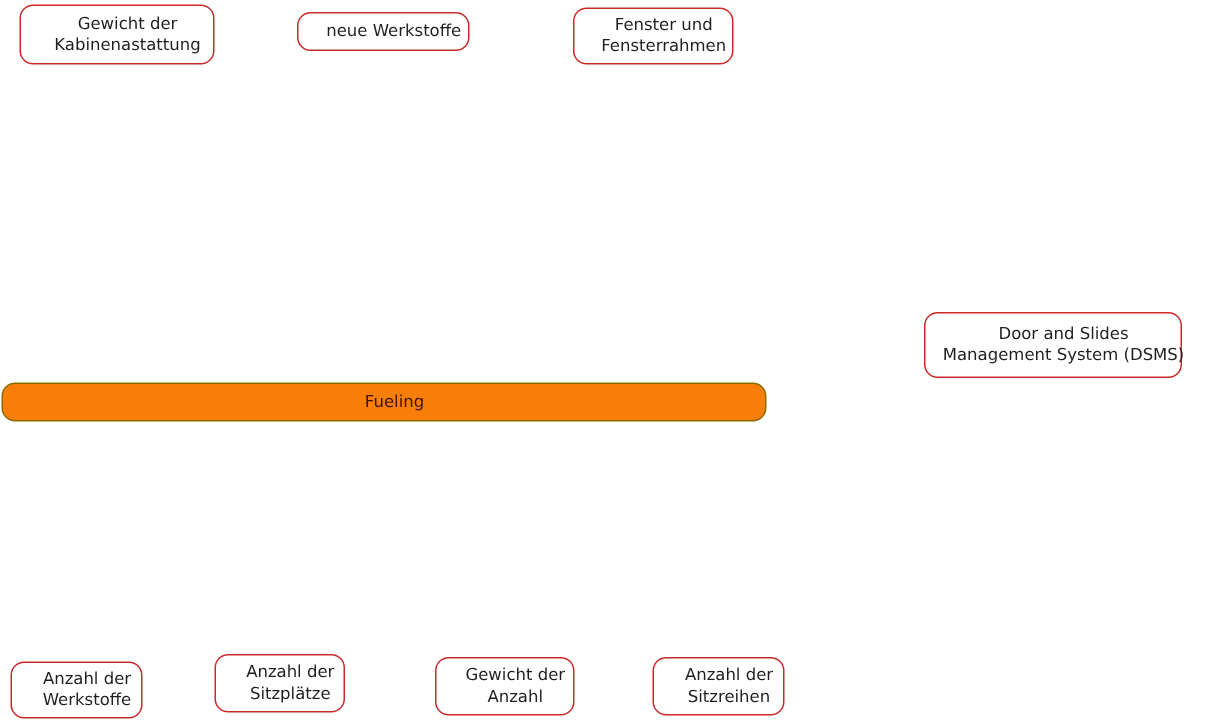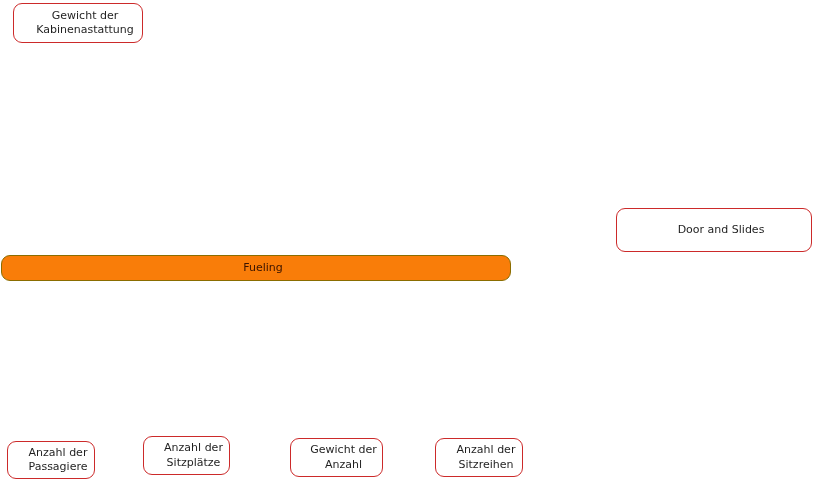--- a/index.html
+++ b/index.html
@@ -36,49 +36,57 @@
   .node.highlight {
     background: var(--highlight-fill, #f97d09);
     border: 1px solid var(--highlight-border, #8a6d00);
     color: var(--highlight-text, #3a1400);
   }
   
   .n-kabinenastattung { left: 13px;  top: 3px;   width: 130px; height: 40px; }
   .n-werkstoffe       { left: 198px; top: 8px;   width: 115px; height: 26px; }
   .n-fenster          { left: 382px; top: 5px;   width: 107px; height: 38px; }
   .n-fueling          { left: 1px;   top: 219px; width: 510px; height: 26px; margin-top: 36px; }
-  .n-dsms             { left: 616px; top: 208px; width: 196px; height: 44px; }
+  .n-dsms             { left: 616px; top: 208px; width: 172px; height: 44px; }
   .n-sitzreihen       { left: 7px;   top: 441px; width: 88px;  height: 38px; }
   .n-sitzplaetze      { left: 143px; top: 436px; width: 87px;  height: 39px; }
   .n-sitze            { left: 290px; top: 438px; width: 93px;  height: 39px; }
   .n-passagiere       { left: 435px; top: 438px; width: 88px;  height: 39px; }
 </style>
 </head>
 <body>
 
 <div class="canvas">
 
   <div class="node n-kabinenastattung">
     <span>Gewicht der</span>
     <span>Kabinenastattung</span>
   </div>
 
+  <div class="node n-werkstoffe">
+    <span>neue Werkstoffe</span>
+  </div>
 
+  <div class="node n-fenster">
+    <span>Fenster und</span>
+    <span>Fensterrahmen</span>
+  </div>
 
   <div class="node highlight n-fueling">
     <span>Fueling</span>
   </div>
 
   <div class="node n-dsms">
     <span>Door and Slides</span>
+    <span>Management System (DSMS)</span>
   </div>
 
   <div class="node n-sitzreihen">
     <span>Anzahl der</span>
-    <span>Passagiere</span>
+    <span>Werkstoffe</span>
   </div>
 
   <div class="node n-sitzplaetze">
     <span>Anzahl der</span>
     <span>Sitzplätze</span>
   </div>
 
   <div class="node n-sitze">
     <span>Gewicht der</span>
     <span>Anzahl</span>

